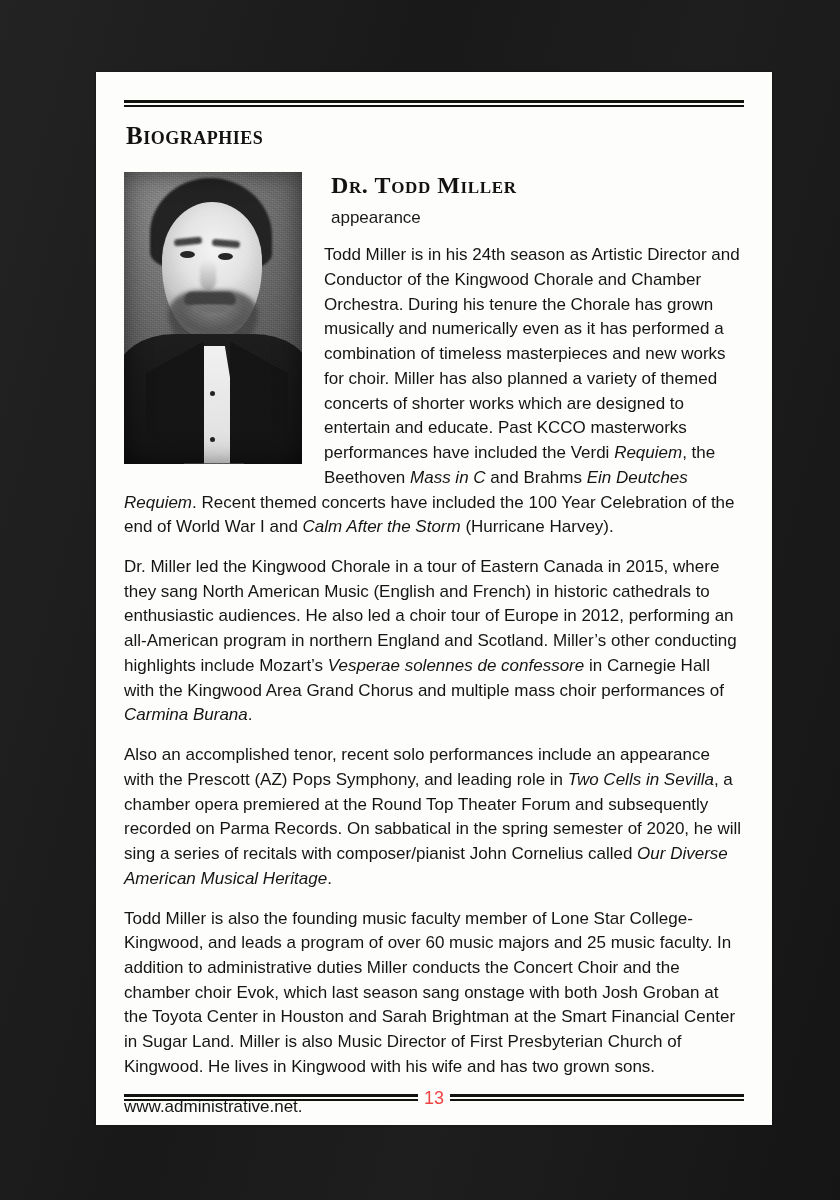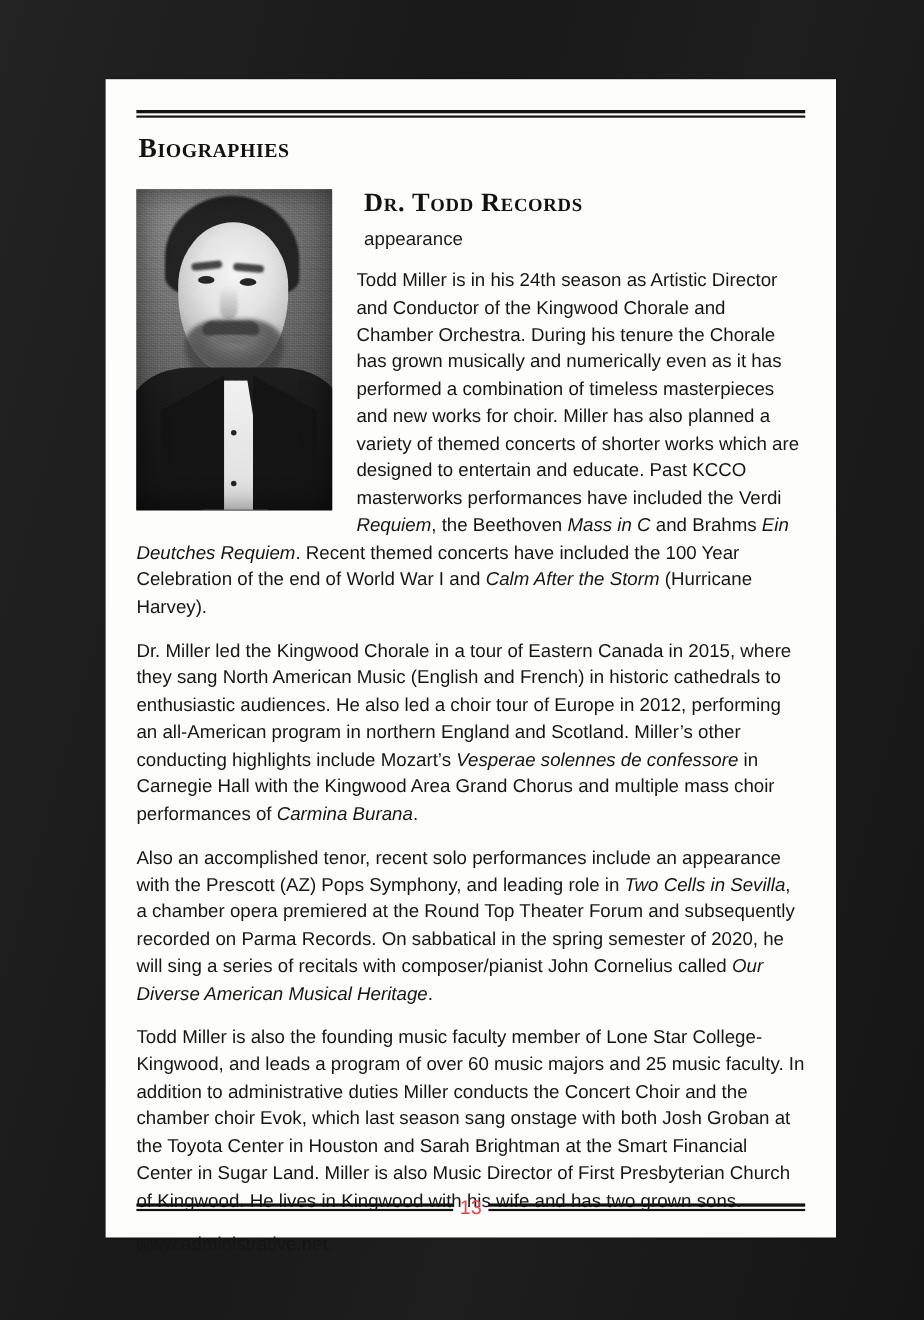--- a/index.html
+++ b/index.html
@@ -27,20 +27,21 @@
 
   
   .page {
     position: absolute;
     left: 96px;
     top: 72px;
     width: 664px;
     height: 1053px;
     background: #fdfdfb;
     box-shadow: 0 0 2px rgba(0,0,0,0.55);
+    padding-left: 12px;
   }
 
   .page-inner {
     position: absolute;
     left: 28px;
     top: 28px;
     right: 28px;
     bottom: 22px;
   }
 
@@ -312,21 +313,21 @@
         <div class="shirt"></div>
         <div class="lapel-l"></div>
         <div class="lapel-r"></div>
         <div class="stud a"></div>
         <div class="stud b"></div>
         <div class="grain"></div>
         <div class="vignette"></div>
       </div>
 
       <div class="bio-head">
-        <h2 class="bio-name">Dr. Todd Records</h2>
+        <h2 class="bio-name">Dr. Todd Miller</h2>
         <p class="bio-role">appearance</p>
       </div>
 
       <div class="bio-body">
         <p class="first"><span>Todd Miller is in his 24th season as Artistic Director and Conductor of the Kingwood Chorale and Chamber Orchestra. During his tenure the Chorale has grown musically and numerically even as it has performed a combination of timeless masterpieces and new works for choir. Miller has also planned a variety of themed concerts of shorter works which are designed to entertain and educate. Past KCCO masterworks performances have included the Verdi </span><em>Requiem</em><span>, the Beethoven </span><em>Mass in C</em><span> and Brahms </span><em>Ein Deutches Requiem</em><span>. Recent themed concerts have included the 100 Year Celebration of the end of World War I and </span><em>Calm After the Storm</em><span> (Hurricane Harvey).</span></p>
         <p><span>Dr. Miller led the Kingwood Chorale in a tour of Eastern Canada in 2015, where they sang North American Music (English and French) in historic cathedrals to enthusiastic audiences. He also led a choir tour of Europe in 2012, performing an all-American program in northern England and Scotland. Miller’s other conducting highlights include Mozart’s </span><em>Vesperae solennes de confessore</em><span> in Carnegie Hall with the Kingwood Area Grand Chorus and multiple mass choir performances of </span><em>Carmina Burana</em><span>.</span></p>
         <p><span>Also an accomplished tenor, recent solo performances include an appearance with the Prescott (AZ) Pops Symphony, and leading role in </span><em>Two Cells in Sevilla</em><span>, a chamber opera premiered at the Round Top Theater Forum and subsequently recorded on Parma Records. On sabbatical in the spring semester of 2020, he will sing a series of recitals with composer/pianist John Cornelius called </span><em>Our Diverse American Musical Heritage</em><span>.</span></p>
         <p><span>Todd Miller is also the founding music faculty member of Lone Star College-Kingwood, and leads a program of over 60 music majors and 25 music faculty. In addition to administrative duties Miller conducts the Concert Choir and the chamber choir Evok, which last season sang onstage with both Josh Groban at the Toyota Center in Houston and Sarah Brightman at the Smart Financial Center in Sugar Land. Miller is also Music Director of First Presbyterian Church of Kingwood. He lives in Kingwood with his wife and has two grown sons.</span></p>
         <p class="url-line">www.administrative.net.</p>
       </div>

